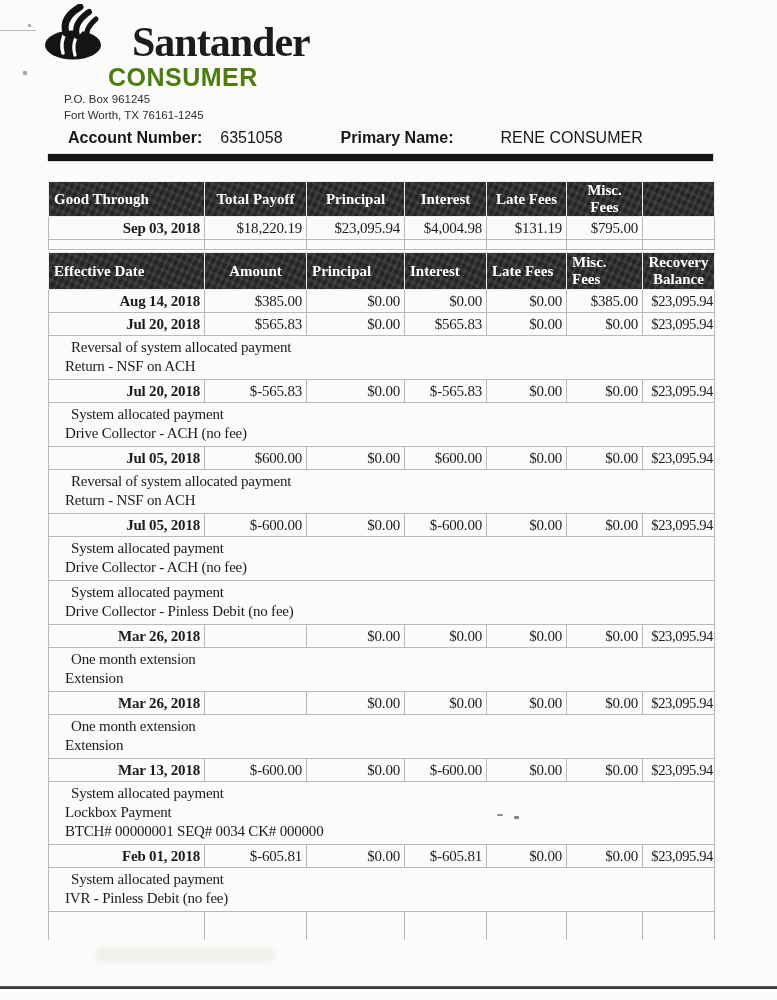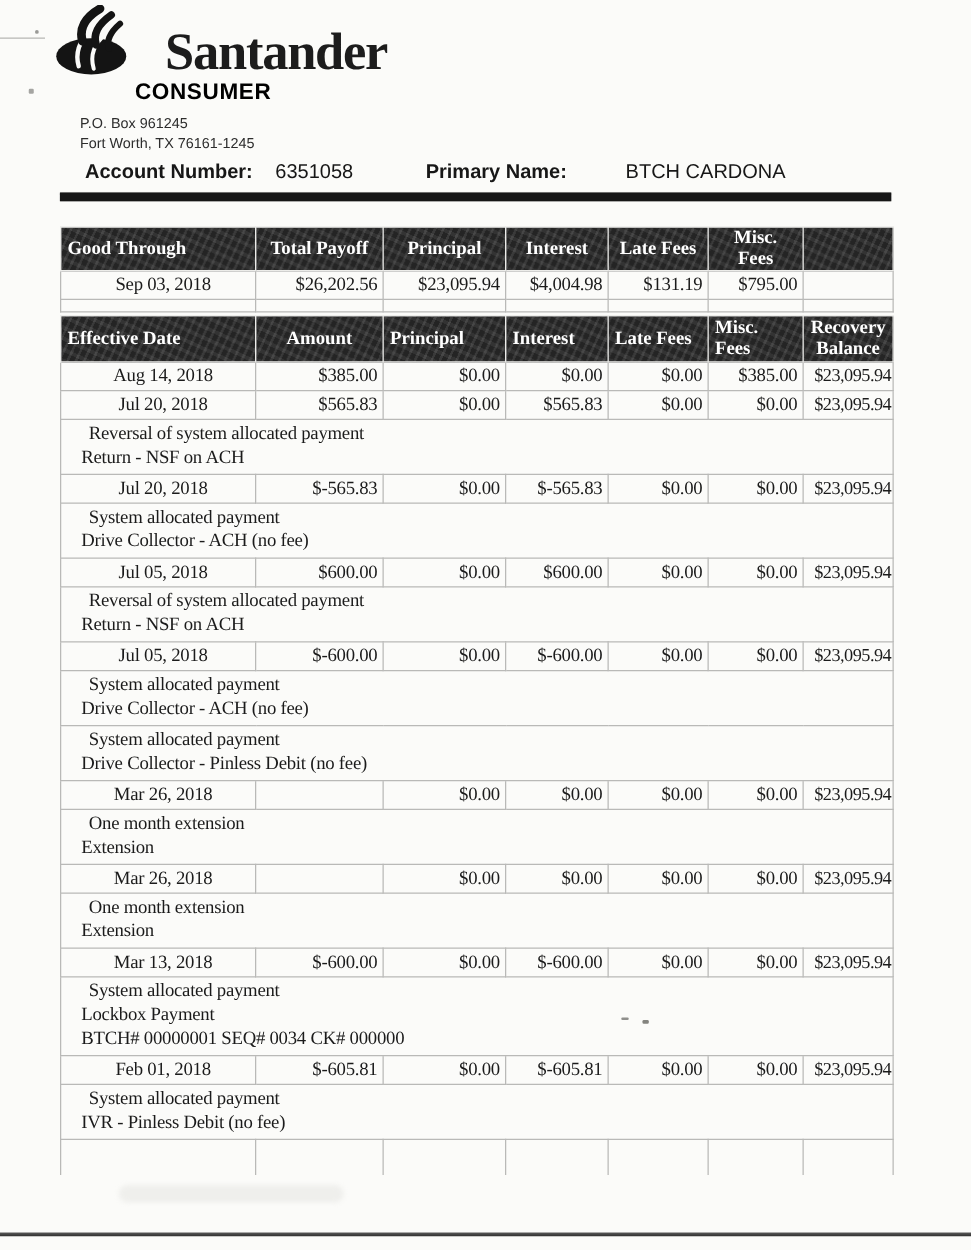--- a/index.html
+++ b/index.html
@@ -12,21 +12,21 @@
 
   
   .logo-row{left:44px;top:4px;display:flex;align-items:flex-end;}
   .flame-svg{width:80px;height:60px;display:block;}
   .brand{
     font-family:"Liberation Serif",serif;font-weight:bold;font-size:42px;
     letter-spacing:-1px;color:#1c1c1c;line-height:1;margin-left:8px;margin-bottom:1px;
   }
   .division{
     left:108px;top:63px;font-family:"Liberation Sans",sans-serif;
-    font-weight:bold;font-size:18px;letter-spacing:0.5px;color:#000000;
+    font-weight:bold;font-size:25px;letter-spacing:0.5px;color:#4d7c0f;
   }
   .address{
     left:64px;top:92px;font-family:"Liberation Sans",sans-serif;
     font-size:11.5px;line-height:1.35;color:#2d2d2d;
   }
   .acct-row{
     left:68px;top:129px;display:flex;align-items:baseline;
     font-family:"Liberation Sans",sans-serif;font-size:16px;color:#171717;
   }
   .acct-row .lbl{font-weight:bold;}
@@ -48,21 +48,21 @@
     color:#fff;font-weight:bold;font-size:15px;
     border:1px solid #ecece9;padding:0 5px;vertical-align:middle;line-height:17px;
   }
   .tbl th.left{text-align:left;}
   .tbl th.center{text-align:center;}
   .tbl td{
     border:1px solid #b9b9b7;font-size:15px;padding:0 4px;
     white-space:nowrap;letter-spacing:-0.2px;vertical-align:middle;
   }
   .tbl tr.data td{height:22px;}
-  .tbl td.date{text-align:center;padding-left:12px;}
+  .tbl td.date{text-align:right;padding-left:12px;font-weight:bold;}
   .tbl td.num{text-align:right;}
   .tbl td.bal{text-align:right;font-size:14.6px;letter-spacing:-0.4px;padding:0 1px 0 1px;}
   .payoff{left:48px;top:181px;}
   .payoff th{height:19px;}
   .payoff tr.gap-row td{height:9px;}
   .history{left:48px;top:252px;}
   .history th{height:36px;}
   .tbl tr.desc td{
     padding:2px 4px 3px 16px;line-height:19px;white-space:normal;
   }
@@ -95,21 +95,21 @@
 <div class="abs division">CONSUMER</div>
 <div class="abs address">
   <div>P.O. Box 961245</div>
   <div>Fort Worth, TX 76161-1245</div>
 </div>
 
 <div class="abs acct-row">
   <span class="lbl">Account Number:</span>
   <span class="v1">6351058</span>
   <span class="lbl l2">Primary Name:</span>
-  <span class="v2">BTCH CARDONA</span>
+  <span class="v2">RENE CONSUMER</span>
 </div>
 <div class="abs black-bar"></div>
 
 <table class="abs tbl payoff">
   <colgroup>
     <col style="width:156px">
       <col style="width:102px">
       <col style="width:98px">
     <col style="width:82px">
       <col style="width:80px">
@@ -121,21 +121,21 @@
     <th class="left">Good Through</th>
     <th class="center">Total Payoff</th>
     <th class="center">Principal</th>
     <th class="center">Interest</th>
     <th class="center">Late Fees</th>
     <th class="center">Misc. Fees</th>
     <th class="center"></th>
   </tr>
   <tr class="data">
     <td class="date">Sep 03, 2018</td>
-    <td class="num">$26,202.56</td>
+    <td class="num">$18,220.19</td>
     <td class="num">$23,095.94</td>
     <td class="num">$4,004.98</td>
     <td class="num">$131.19</td>
     <td class="num">$795.00</td>
     <td></td>
   </tr>
   <tr class="gap-row">
     <td></td>
         <td></td>
     <td></td>

